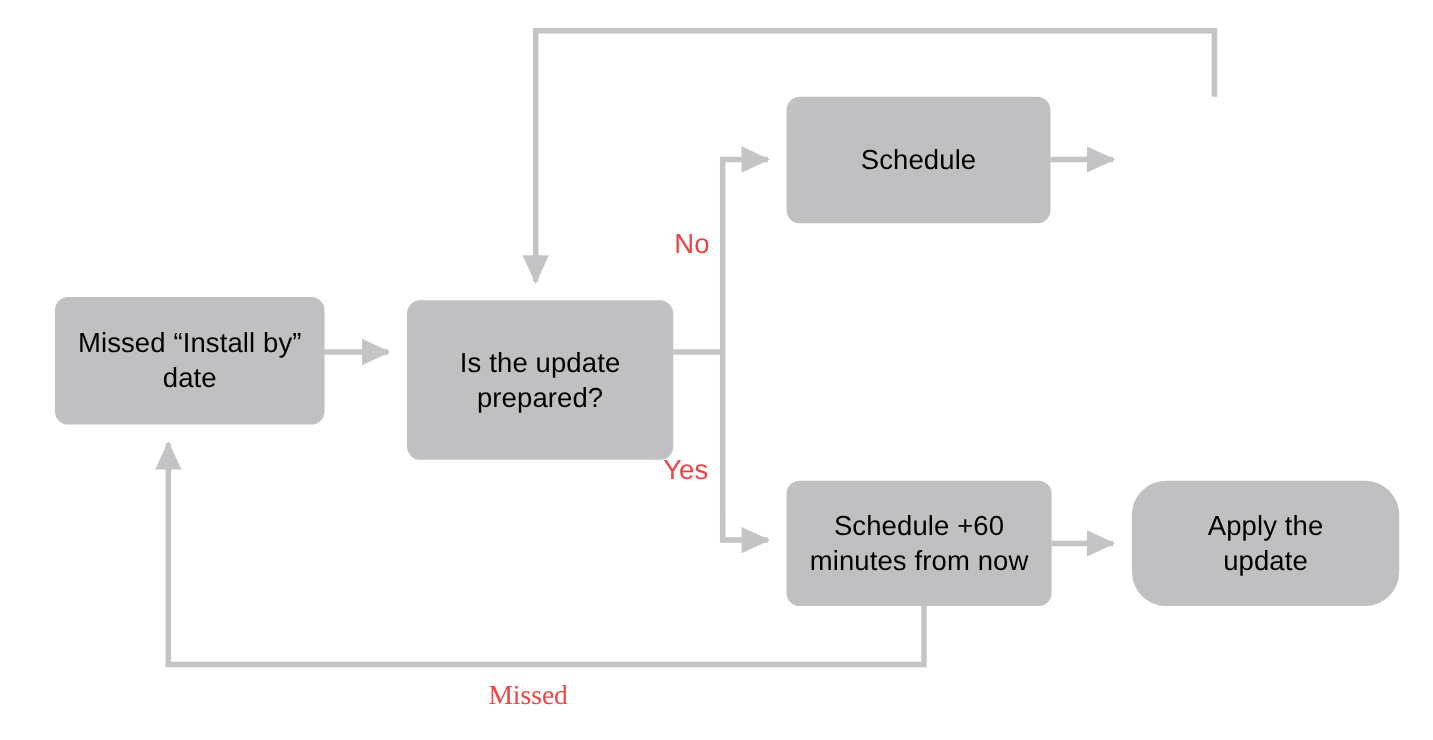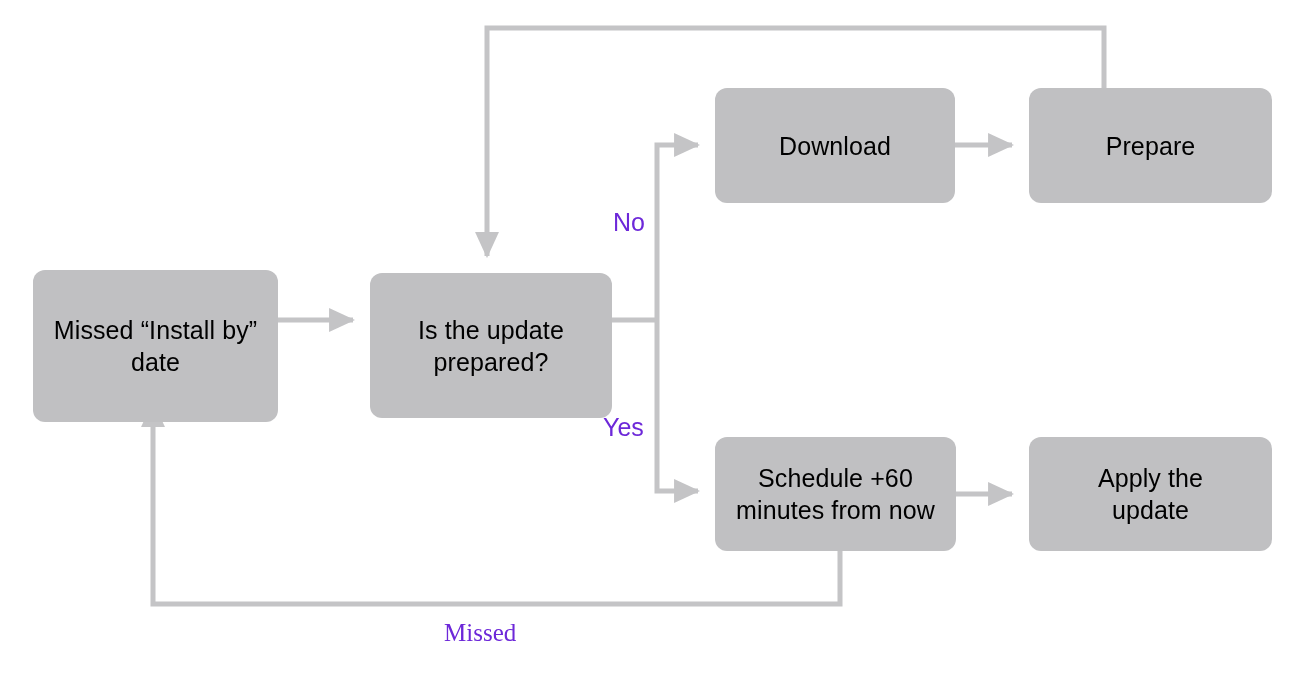--- a/index.html
+++ b/index.html
@@ -39,32 +39,32 @@
     letter-spacing: 0.1px;
     box-sizing: border-box;
     padding: 4px 10px;
   }
   .node-label {
     display: block;
     white-space: pre-line;
   }
   .edge-label {
     position: absolute;
-    color: #6d28d9;
+    color: #ef4444;
     font-size: 25px;
     line-height: 1;
     white-space: nowrap;
   }
   
-  #node-missed-install-by-date { left: 33px;   top: 270px; width: 245px; height: 152px; }
+  #node-missed-install-by-date { left: 50px;   top: 270px; width: 245px; height: 116px; }
   #node-is-update-prepared     { left: 370px;  top: 273px; width: 242px; height: 145px; }
   #node-download               { left: 715px;  top: 88px;  width: 240px; height: 115px; }
   #node-prepare                { left: 1029px; top: 88px;  width: 243px; height: 115px; }
   #node-schedule-60-minutes    { left: 715px;  top: 437px; width: 241px; height: 114px; text-align: center; }
-  #node-apply-the-update       { left: 1029px; top: 437px; width: 243px; height: 114px; }
+  #node-apply-the-update       { left: 1029px; top: 437px; width: 243px; height: 114px; border-radius: 31px; }
   
   #edge-label-no     { left: 613px; top: 210px; }
   #edge-label-yes    { left: 603px; top: 415px; }
   #edge-label-missed { left: 444px; top: 620px; font-family: Liberation Serif, serif; }
 </style>
 </head>
 <body>
 
 <div id="canvas">
 
@@ -99,26 +99,23 @@
     <span class="node-label">Missed “Install by”
 date</span>
   </div>
 
   <div class="node" id="node-is-update-prepared">
     <span class="node-label">Is the update
 prepared?</span>
   </div>
 
   <div class="node" id="node-download">
-    <span class="node-label">Download</span>
+    <span class="node-label">Schedule</span>
   </div>
 
-  <div class="node" id="node-prepare">
-    <span class="node-label">Prepare</span>
-  </div>
 
   <div class="node" id="node-schedule-60-minutes">
     <span class="node-label">Schedule +60
 minutes from now</span>
   </div>
 
   <div class="node" id="node-apply-the-update">
     <span class="node-label">Apply the
 update</span>
   </div>

